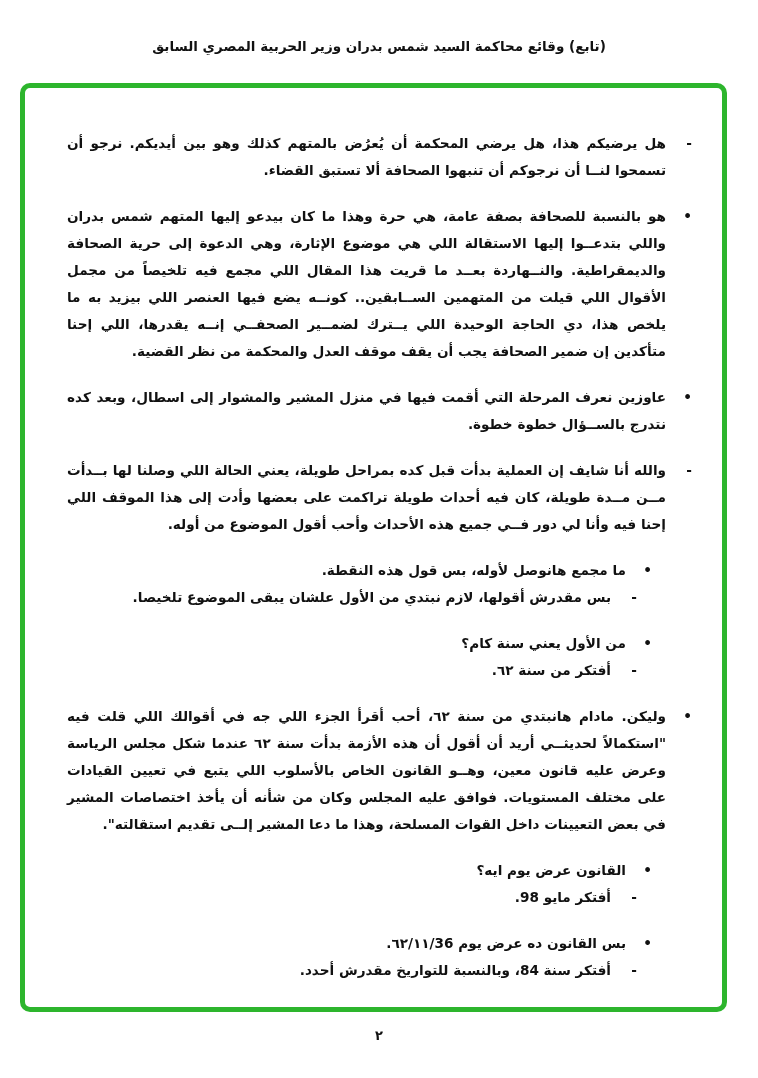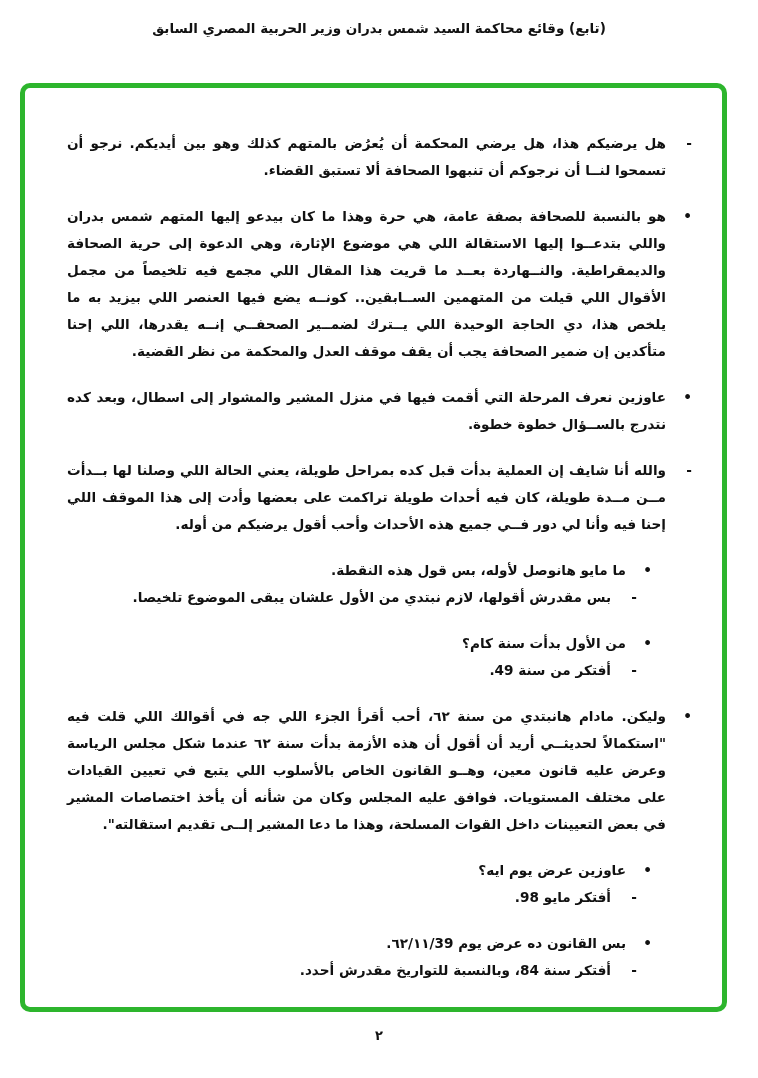--- a/index.html
+++ b/index.html
@@ -16,21 +16,21 @@
     position:relative;
     width:758px;
     height:1078px;
   }
   .header{
     direction:rtl;
     text-align:center;
     font-weight:bold;
     font-size:13.5px;
     color:#111;
-    padding-top:20px;
+    padding-top:38px;
     letter-spacing:0;
   }
   .content-box{
     position:absolute;
     left:20px;
     top:83px;
     width:707px;
     height:929px;
     border:5px solid #2db52d;
     border-radius:10px;
@@ -95,53 +95,53 @@
         <div class="item level-1 new-turn">
           <span class="marker">•</span>
           <div class="text">هو بالنسبة للصحافة بصفة عامة، هي حرة وهذا ما كان بيدعو إليها المتهم شمس بدران واللي بتدعــوا إليها الاستقالة اللي هي موضوع الإثارة، وهي الدعوة إلى حرية الصحافة والديمقراطية. والنــهاردة بعــد ما قريت هذا المقال اللي مجمع فيه تلخيصاً من مجمل الأقوال اللي قيلت من المتهمين الســابقين.. كونــه يضع فيها العنصر اللي بيزيد به ما يلخص هذا، دي الحاجة الوحيدة اللي يــترك لضمــير الصحفــي إنــه يقدرها، اللي إحنا متأكدين إن ضمير الصحافة يجب أن يقف موقف العدل والمحكمة من نظر القضية.</div>
         </div>
         <div class="item level-1 new-turn">
           <span class="marker">•</span>
           <div class="text">عاوزين نعرف المرحلة التي أقمت فيها في منزل المشير والمشوار إلى اسطال، وبعد كده نتدرج بالســؤال خطوة خطوة.</div>
         </div>
         <div class="item level-1 new-turn dash-item">
           <span class="marker">-</span>
-          <div class="text">والله أنا شايف إن العملية بدأت قبل كده بمراحل طويلة، يعني الحالة اللي وصلنا لها بــدأت مــن مــدة طويلة، كان فيه أحداث طويلة تراكمت على بعضها وأدت إلى هذا الموقف اللي إحنا فيه وأنا لي دور فــي جميع هذه الأحداث وأحب أقول يرضيكم من أوله.</div>
+          <div class="text">والله أنا شايف إن العملية بدأت قبل كده بمراحل طويلة، يعني الحالة اللي وصلنا لها بــدأت مــن مــدة طويلة، كان فيه أحداث طويلة تراكمت على بعضها وأدت إلى هذا الموقف اللي إحنا فيه وأنا لي دور فــي جميع هذه الأحداث وأحب أقول الموضوع من أوله.</div>
         </div>
         <div class="item level-2 new-turn">
           <span class="marker">•</span>
-          <div class="text">ما مايو هانوصل لأوله، بس قول هذه النقطة.</div>
+          <div class="text">ما مجمع هانوصل لأوله، بس قول هذه النقطة.</div>
         </div>
         <div class="item level-2 dash-item">
           <span class="marker">-</span>
           <div class="text">بس مقدرش أقولها، لازم نبتدي من الأول علشان يبقى الموضوع تلخيصا.</div>
         </div>
         <div class="item level-2 new-turn">
           <span class="marker">•</span>
-          <div class="text">من الأول بدأت سنة كام؟</div>
+          <div class="text">من الأول يعني سنة كام؟</div>
         </div>
         <div class="item level-2 dash-item">
           <span class="marker">-</span>
-          <div class="text">أفتكر من سنة 49.</div>
+          <div class="text">أفتكر من سنة ٦٢.</div>
         </div>
         <div class="item level-1 new-turn">
           <span class="marker">•</span>
           <div class="text">وليكن. مادام هانبتدي من سنة ٦٢، أحب أقرأ الجزء اللي جه في أقوالك اللي قلت فيه "استكمالاً لحديثــي أريد أن أقول أن هذه الأزمة بدأت سنة ٦٢ عندما شكل مجلس الرياسة وعرض عليه قانون معين، وهــو القانون الخاص بالأسلوب اللي يتبع في تعيين القيادات على مختلف المستويات. فوافق عليه المجلس وكان من شأنه أن يأخذ اختصاصات المشير في بعض التعيينات داخل القوات المسلحة، وهذا ما دعا المشير إلــى تقديم استقالته".</div>
         </div>
         <div class="item level-2 new-turn">
           <span class="marker">•</span>
-          <div class="text">عاوزين عرض يوم ايه؟</div>
+          <div class="text">القانون عرض يوم ايه؟</div>
         </div>
         <div class="item level-2 dash-item">
           <span class="marker">-</span>
           <div class="text">أفتكر مايو 98.</div>
         </div>
         <div class="item level-2 new-turn">
           <span class="marker">•</span>
-          <div class="text">بس القانون ده عرض يوم ٦٢/١١/39.</div>
+          <div class="text">بس القانون ده عرض يوم ٦٢/١١/36.</div>
         </div>
         <div class="item level-2 dash-item">
           <span class="marker">-</span>
           <div class="text">أفتكر سنة 84، وبالنسبة للتواريخ مقدرش أحدد.</div>
         </div>
       </div>
   </div>
 
   <div class="page-number">٢</div>
 </div>

